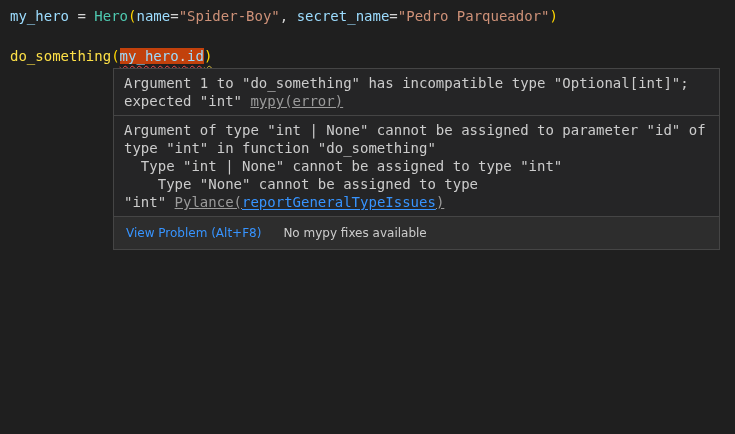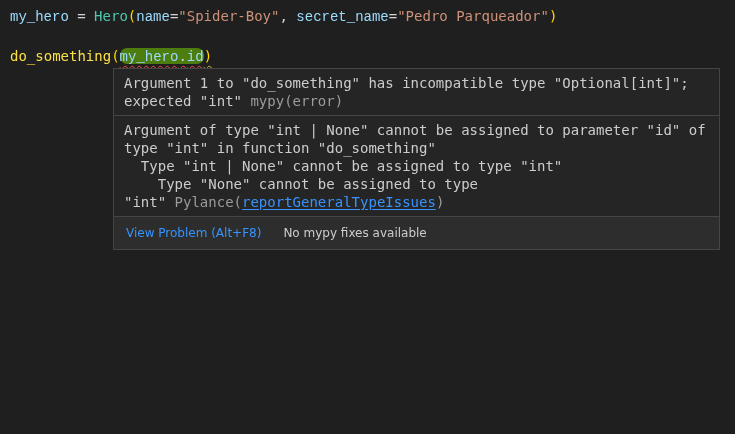--- a/index.html
+++ b/index.html
@@ -6,29 +6,29 @@
   html,body { width:735px; height:434px; overflow:hidden; }
   body {
     background:#1f1f1f;
     font-family:"DejaVu Sans Mono","Liberation Mono",monospace;
     position:relative;
   }
   
   .editor { position:absolute; top:0; left:0; width:100%; height:100%; padding:6px 0 0 10px; }
   .code-line { height:20px; line-height:20px; font-size:14px; white-space:pre; }
   .tok { white-space:pre; }
-  .t-var { color:#9cdcfe;font-family:Liberation Mono, monospace; }
+  .t-var { color:#9cdcfe; }
   .t-cls { color:#4ec9b0;margin-top:43px; }
   .t-str { color:#ce9178; }
   .t-brk { color:#ffd700; }
   .t-op  { color:#d4d4d4; }
   .t-fn  { color:#fde047; }
   .hl {
-    background:#4d7c0f;
-    border-radius:7px;
+    background:#c2410c;
+    border-radius:0;
   }
   .err-squiggle {
     text-decoration:underline wavy #f14c4c;
     text-decoration-thickness:1px;
     text-underline-offset:4px;
     text-decoration-skip-ink:none;
   }
   .warn-squiggle {
     text-decoration:underline wavy #d7ba3d;
     text-decoration-thickness:1px;
@@ -41,21 +41,21 @@
     left:113px; top:68px;
     width:607px;
     background:#252526;
     border:1px solid #454545;
     color:#cccccc;
     z-index:5;
   }
   .section { padding:5px 10px; font-size:14px; }
   .section + .section { border-top:1px solid #454545; }
   .hline { line-height:18px; white-space:pre; }
-  .dim  { color:#9b9b9b; }
+  .dim  { color:#9b9b9b;text-decoration:underline; }
   .link { color:#3794ff; cursor:pointer; }
   .link-underline { text-decoration:underline; text-underline-offset:2px;text-align:right; }
   .statusbar {
     border-top:1px solid #454545;
     background:#2d2d2d;
     height:20px;
     display:flex;
     align-items:center;
     gap:22px;
     padding:16px 12px;

